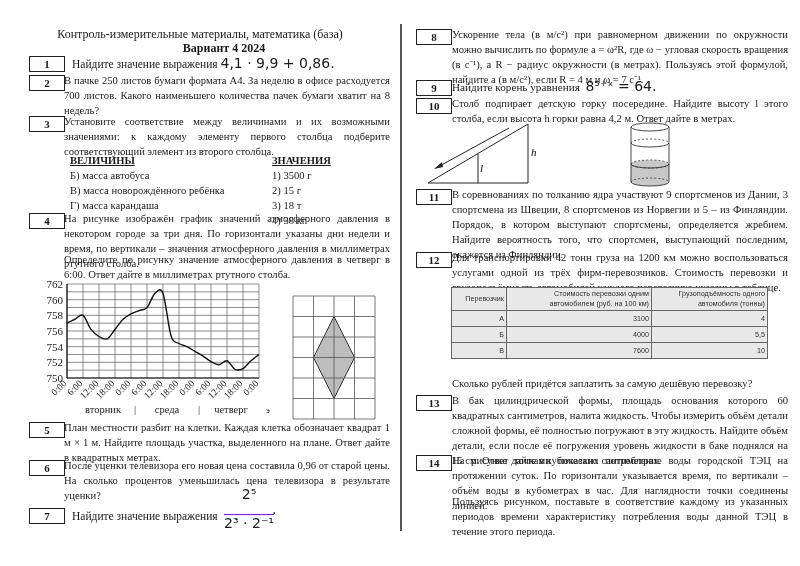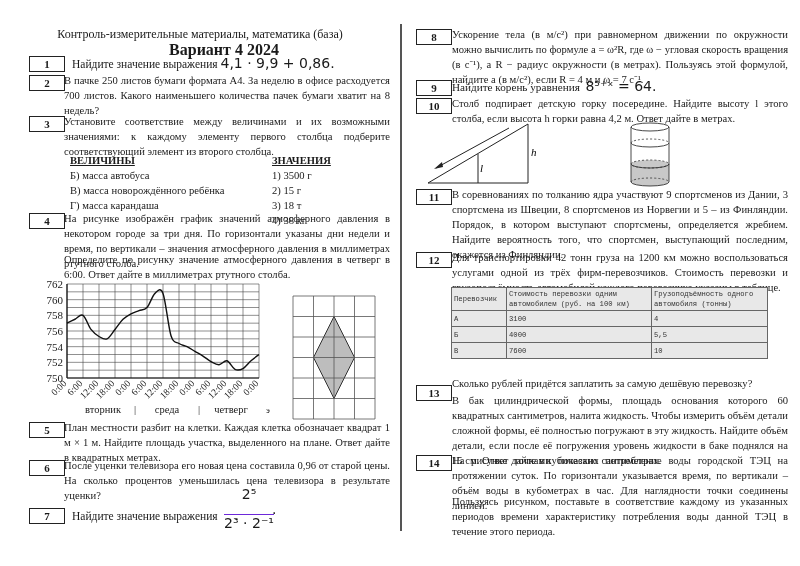--- a/index.html
+++ b/index.html
@@ -1,27 +1,27 @@
 <!DOCTYPE html>
 <html><head>
 <meta charset="utf-8">
 <style>
   html, body { margin:0; padding:0; background:#fff; }
   body { width:800px; height:566px; position:relative; overflow:hidden;
          font-family:"Liberation Serif", serif; color:#1a1a1a; }
   .abs { position:absolute; }
   .title1 { left:0; width:400px; top:27px; text-align:center; font-size:12px; }
-  .title2 { left:0; width:448px; top:41px; text-align:center; font-size:16px; font-weight:bold; }
+  .title2 { left:0; width:448px; top:41px; text-align:center; font-size:12px; font-weight:bold; }
   .qbox { position:absolute; width:34px; height:14px; border:1.5px solid #222;
           font-size:11px; font-weight:bold; text-align:center; line-height:14px; }
   .qtext { position:absolute; font-size:10.6px; line-height:15px; text-align:justify; }
   .math { font-family:"DejaVu Sans", sans-serif; font-size:14px; }
   .divider { position:absolute; left:400px; top:24px; width:2px; height:507px; background:#555; }
-  .mtable { position:absolute; border-collapse:collapse; font-family:Liberation Mono, monospace;
-            font-size:7.2px; color:#333; }
+  .mtable { position:absolute; border-collapse:collapse; font-family:Liberation Sans, sans-serif;
+            font-size:7.2px; color:#333;text-align:right; }
   .mtable td { border:1px solid #666; padding:1px 2px; vertical-align:middle; line-height:10px; }
   .mtable tr.hdr td { background:#e8e8e8; }
   .mtable tr.row td { background:#e8e8e8; height:13px; }
   .ul { text-decoration:underline; font-weight:bold; }
 </style>
 </head>
 <body>
 
 <div class="abs title1">Контроль-измерительные материалы, математика (база)</div>
 <div class="abs title2">Вариант 4 2024</div>
@@ -229,18 +229,18 @@
   </tr>
   <tr class="row">
     <td>В</td>
     <td>7600</td>
     <td>10</td>
   </tr>
 </tbody>
   </table>
 <div class="qtext" style="left:452px;top:376px;">Сколько рублей придётся заплатить за самую дешёвую перевозку?</div>
 
-<div class="qbox" style="left:416px;top:385px;">13</div>
+<div class="qbox" style="left:416px;top:395px;">13</div>
 <div class="qtext" style="left:452px;top:393px;width:336px;">В бак цилиндрической формы, площадь основания которого 60 квадратных сантиметров, налита жидкость. Чтобы измерить объём детали сложной формы, её полностью погружают в эту жидкость. Найдите объём детали, если после её погружения уровень жидкости в баке поднялся на 15 см. Ответ дайте в кубических сантиметрах.</div>
 
 <div class="qbox" style="left:416px;top:455px;">14</div>
 <div class="qtext" style="left:452px;top:453px;width:336px;">На рисунке точками показано потребление воды городской ТЭЦ на протяжении суток. По горизонтали указывается время, по вертикали – объём воды в кубометрах в час. Для наглядности точки соединены линией.</div>
 <div class="qtext" style="left:452px;top:494px;width:336px;">Пользуясь рисунком, поставьте в соответствие каждому из указанных периодов времени характеристику потребления воды данной ТЭЦ в течение этого периода.</div>
 
 </body></html>

